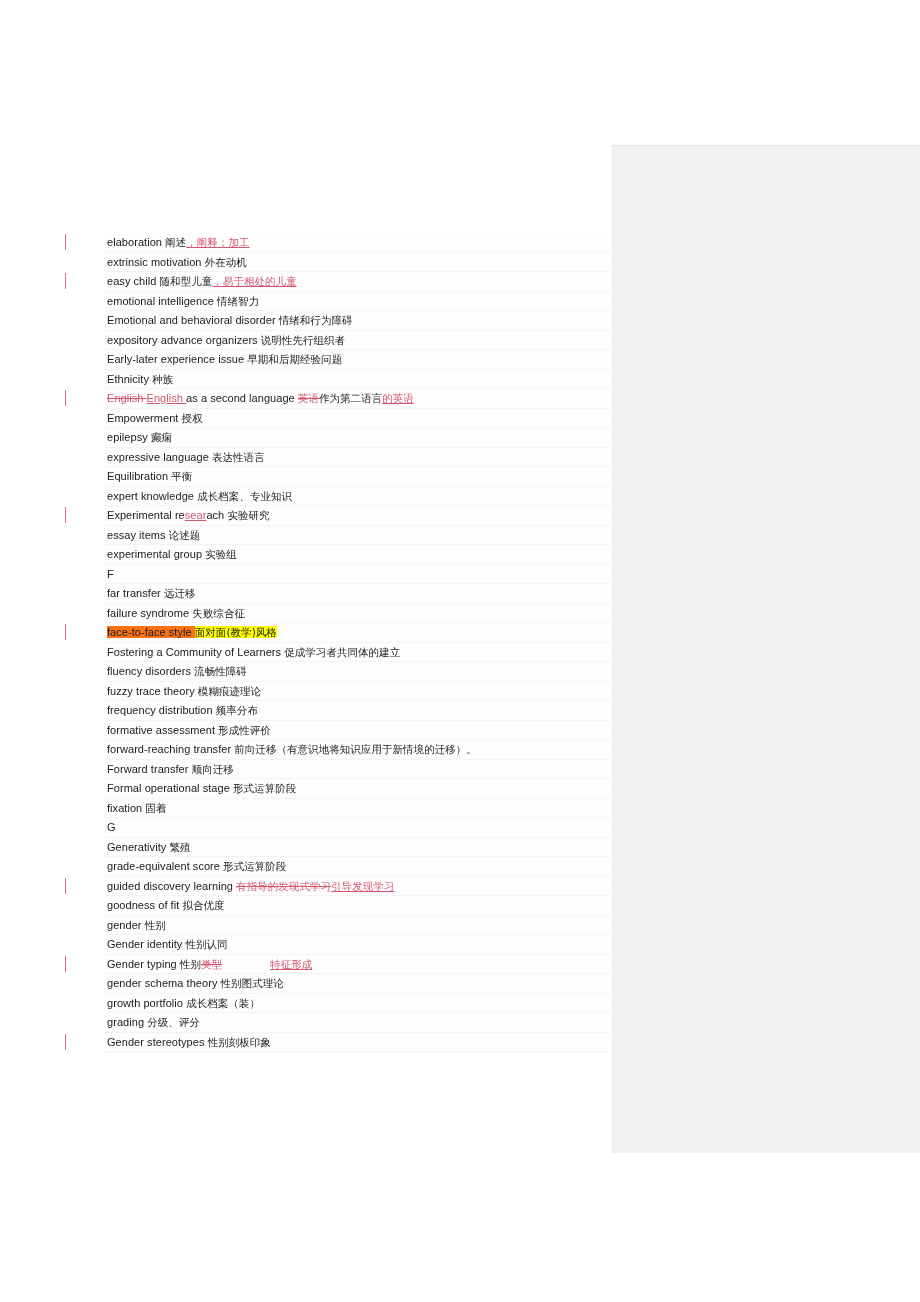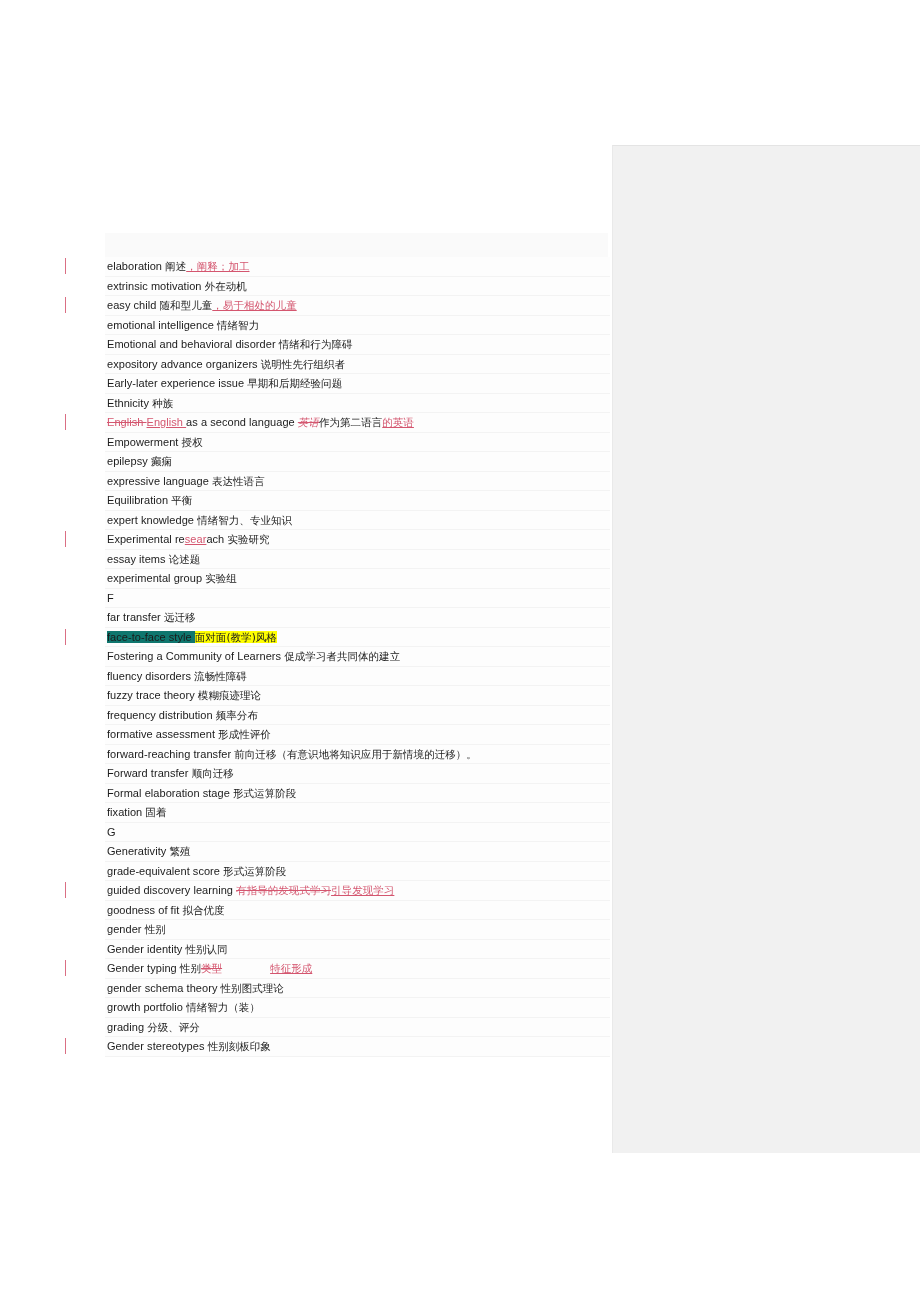--- a/index.html
+++ b/index.html
@@ -37,21 +37,20 @@
     top: 0;
     width: 920px;
     height: 1302px;
   }
 
   #glossary {
     position: absolute;
     left: 65px;
     top: 233px;
     width: 545px;
-    margin-top: 24px;
   }
 
   .row {
     position: relative;
     min-height: 18.7px;
     padding: 0 0 0 0;
     box-sizing: border-box;
   }
 
   
@@ -144,56 +143,59 @@
         <div class="line"><span class="">expository advance organizers </span><span class="cn">说明性先行组织者</span></div>
       </div>
       <div class="row nochange">
         <div class="line"><span class="">Early-later experience issue  </span><span class="cn">早期和后期经验问题</span></div>
       </div>
       <div class="row nochange">
         <div class="line"><span class="">Ethnicity  </span><span class="cn">种族</span></div>
       </div>
       <div class="row">
         <span class="changebar" style="background: rgb(212, 86, 111);"></span>
-        <div class="line"><span class="del" style="color: rgb(212, 86, 111);">English </span><span class="">  </span><span class="ins" style="color: rgb(212, 86, 111);">English </span><span class="">as a second language </span><span class="cn del" style="color: rgb(212, 86, 111); font-style: italic;">英语</span><span class="cn">作为第二语言</span><span class="cn ins" style="color: rgb(212, 86, 111);">的英语</span></div>
+        <div class="line"><span class="del" style="color: rgb(212, 86, 111);">English </span><span class="">  </span><span class="ins" style="color: rgb(212, 86, 111);">English </span><span class="">as a second language </span><span class="cn del" style="color: rgb(212, 86, 111);">英语</span><span class="cn">作为第二语言</span><span class="cn ins" style="color: rgb(212, 86, 111);">的英语</span></div>
       </div>
       <div class="row nochange">
         <div class="line"><span class="">Empowerment  </span><span class="cn">授权</span></div>
       </div>
       <div class="row nochange">
         <div class="line"><span class="">epilepsy  </span><span class="cn">癫痫</span></div>
       </div>
       <div class="row nochange">
         <div class="line"><span class="">expressive language </span><span class="cn">表达性语言</span></div>
       </div>
       <div class="row nochange">
         <div class="line"><span class="">Equilibration  </span><span class="cn">平衡</span></div>
       </div>
       <div class="row nochange">
-        <div class="line"><span class="">expert knowledge </span><span class="cn">情绪智力、专业知识</span></div>
+        <div class="line"><span class="">expert knowledge </span><span class="cn">成长档案、专业知识</span></div>
       </div>
       <div class="row">
         <span class="changebar" style="background: rgb(212, 86, 111);"></span>
         <div class="line"><span class="">Experimental re</span><span class="ins" style="color: rgb(212, 86, 111);">sear</span><span class="">ach  </span><span class="cn">实验研究</span></div>
       </div>
       <div class="row nochange">
         <div class="line"><span class="">essay items </span><span class="cn">论述题</span></div>
       </div>
       <div class="row nochange">
         <div class="line"><span class="">experimental group  </span><span class="cn">实验组</span></div>
       </div>
       <div class="row nochange">
         <div class="line"><span class="">        </span><span class="">F</span></div>
       </div>
       <div class="row nochange">
         <div class="line"><span class="">far transfer </span><span class="cn">远迁移</span></div>
       </div>
-      <div class="row">
-        <span class="changebar" style="background: rgb(212, 86, 111);"></span>
-        <div class="line"><span class="hl" style="background: #0f766e;">face-to-face style </span><span class="hl hl" style="background: rgb(255, 255, 0);">   </span><span class="cn hl" style="background: rgb(255, 255, 0);">面对面(教学)风格</span></div>
+      <div class="row nochange">
+        <div class="line"><span class="">failure syndrome </span><span class="cn">失败综合征</span></div>
+      </div>
+      <div class="row">
+        <span class="changebar" style="background: rgb(212, 86, 111);"></span>
+        <div class="line"><span class="hl" style="background: #f97316;">face-to-face style </span><span class="hl hl" style="background: rgb(255, 255, 0);">   </span><span class="cn hl" style="background: rgb(255, 255, 0);">面对面(教学)风格</span></div>
       </div>
       <div class="row nochange">
         <div class="line"><span class="">Fostering a Community of Learners  </span><span class="cn">促成学习者共同体的建立</span></div>
       </div>
       <div class="row nochange">
         <div class="line"><span class="">fluency disorders </span><span class="cn">流畅性障碍</span></div>
       </div>
       <div class="row nochange">
         <div class="line"><span class="">fuzzy trace theory </span><span class="cn">模糊痕迹理论</span></div>
       </div>
@@ -203,21 +205,21 @@
       <div class="row nochange">
         <div class="line"><span class="">formative assessment </span><span class="cn">形成性评价</span></div>
       </div>
       <div class="row nochange wide">
         <div class="line"><span class="">forward-reaching transfer </span><span class="cn">前向迁移（有意识地将知识应用于新情境的迁移）。</span></div>
       </div>
       <div class="row nochange">
         <div class="line"><span class="">Forward</span><span class="">   </span><span class="">transfer  </span><span class="cn">顺向迁移</span></div>
       </div>
       <div class="row nochange">
-        <div class="line"><span class="">Formal elaboration stage  </span><span class="cn">形式运算阶段</span></div>
+        <div class="line"><span class="">Formal operational stage  </span><span class="cn">形式运算阶段</span></div>
       </div>
       <div class="row nochange">
         <div class="line"><span class="">fixation </span><span class="cn">固着</span></div>
       </div>
       <div class="row nochange">
         <div class="line"><span class="">     </span><span class="">G</span></div>
       </div>
       <div class="row nochange">
         <div class="line"><span class="">Generativity  </span><span class="cn">繁殖</span></div>
       </div>
@@ -238,21 +240,21 @@
         <div class="line"><span class="">Gender identity  </span><span class="cn">性别认同</span></div>
       </div>
       <div class="row">
         <span class="changebar" style="background: rgb(212, 86, 111);"></span>
         <div class="line"><span class="">Gender typing  </span><span class="cn">性别</span><span class="cn del" style="color: rgb(212, 86, 111);">类型</span><span class="cn ins" style="color: rgb(212, 86, 111); padding-left: 48px;">特征形成</span></div>
       </div>
       <div class="row nochange">
         <div class="line"><span class="">gender schema theory  </span><span class="cn">性别图式理论</span></div>
       </div>
       <div class="row nochange">
-        <div class="line"><span class="">growth portfolio </span><span class="cn">情绪智力（装）</span></div>
+        <div class="line"><span class="">growth portfolio </span><span class="cn">成长档案（装）</span></div>
       </div>
       <div class="row nochange">
         <div class="line"><span class="">grading </span><span class="cn">分级、评分</span></div>
       </div>
       <div class="row">
         <span class="changebar" style="background: rgb(212, 86, 111);"></span>
         <div class="line"><span class="">Gender stereotypes  </span><span class="cn">性别刻板印象</span></div>
       </div>
     </div>
 

